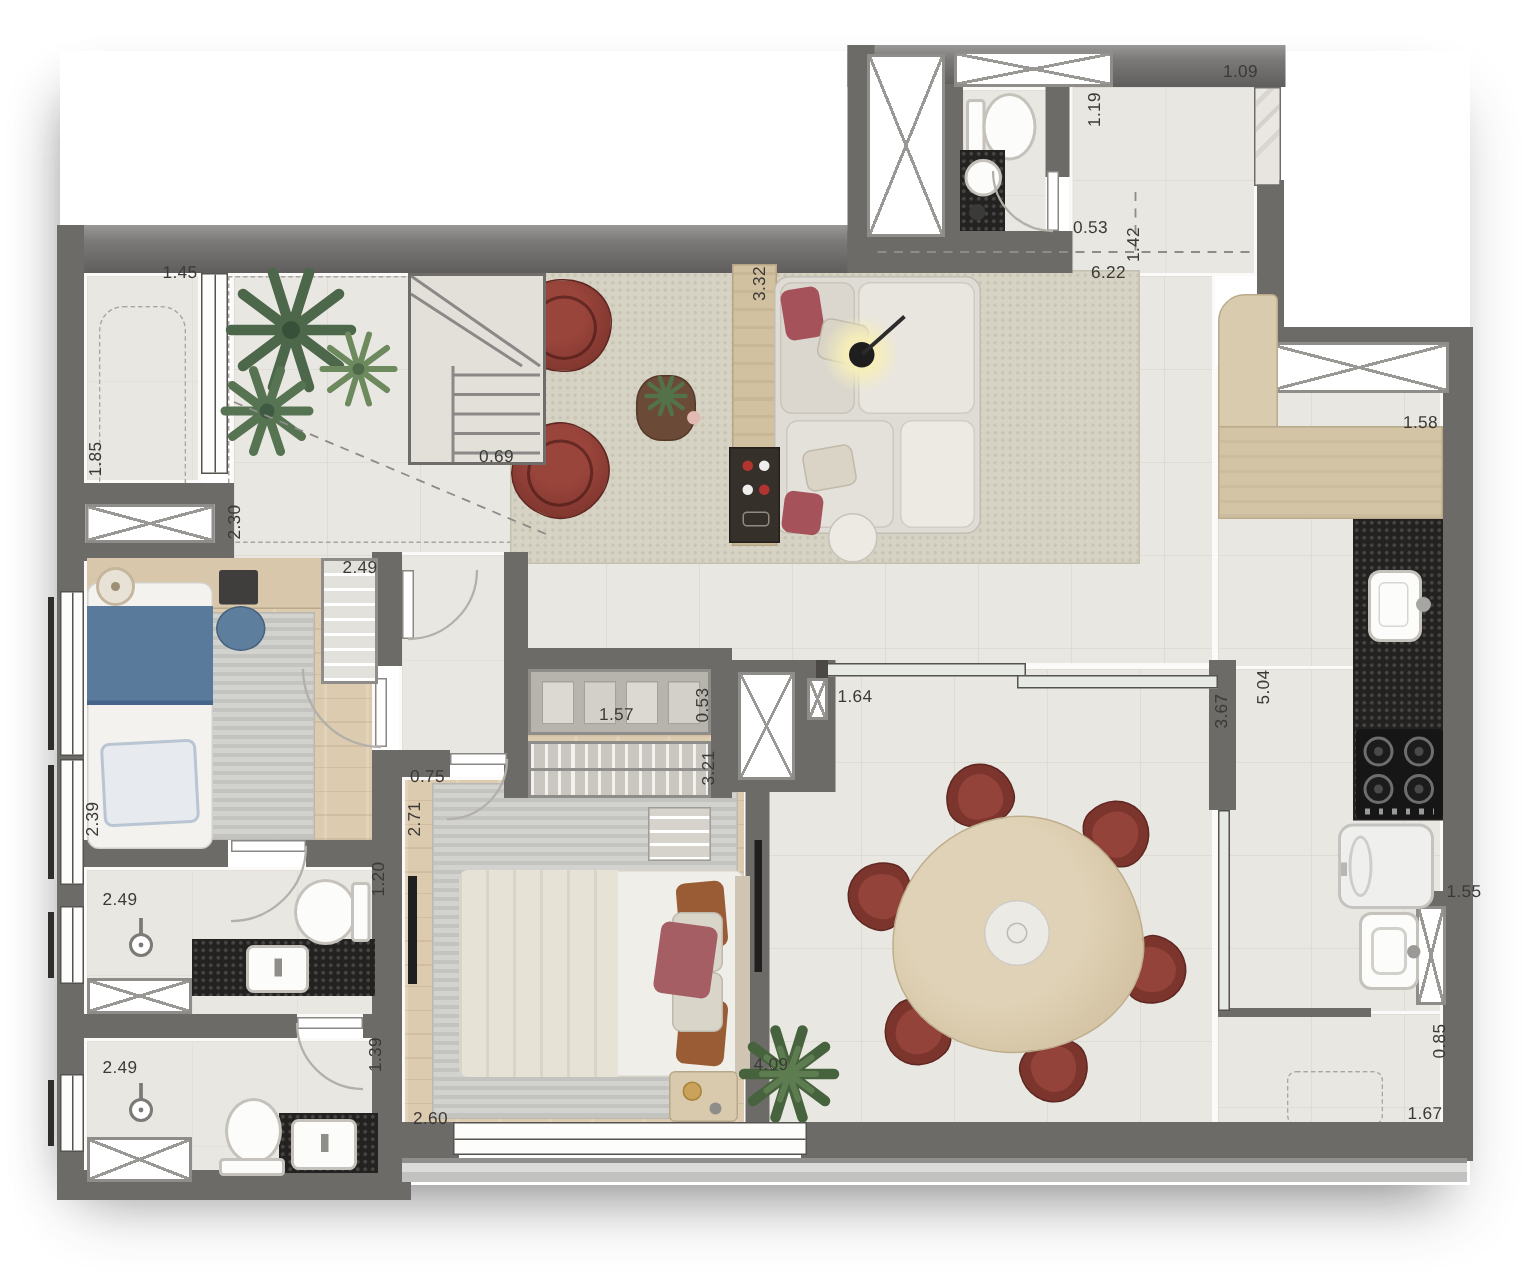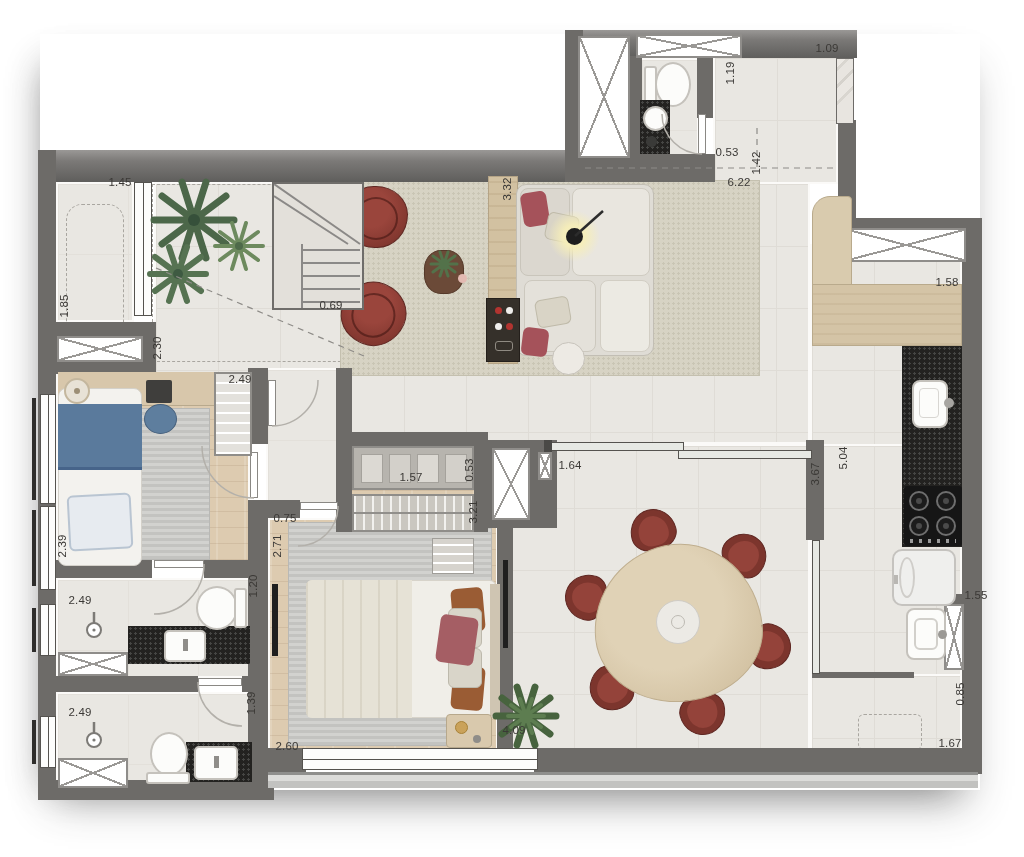--- a/index.html
+++ b/index.html
@@ -358,21 +358,21 @@
   <span class="dim" style="left:827px;top:48px;">1.09</span>
   <span class="dim v" style="left:756px;top:163px;">1.42</span>
   <span class="dim" style="left:739px;top:182px;">6.22</span>
   <span class="dim" style="left:947px;top:282px;">1.58</span>
   <span class="dim v" style="left:843px;top:458px;">5.04</span>
   <span class="dim v" style="left:815px;top:474px;">3.67</span>
   <span class="dim" style="left:570px;top:465px;">1.64</span>
   <span class="dim" style="left:976px;top:595px;">1.55</span>
   <span class="dim v" style="left:960px;top:694px;">0.85</span>
   <span class="dim" style="left:950px;top:743px;">1.67</span>
-  <span class="dim" style="left:514px;top:730px;text-align:center;">4.09</span>
+  <span class="dim" style="left:514px;top:710px;text-align:center;">4.09</span>
   <span class="dim v" style="left:62px;top:546px;">2.39</span>
   <span class="dim" style="left:80px;top:600px;">2.49</span>
   <span class="dim v" style="left:253px;top:586px;">1.20</span>
   <span class="dim" style="left:80px;top:712px;">2.49</span>
   <span class="dim v" style="left:251px;top:703px;">1.39</span>
   <span class="dim" style="left:287px;top:746px;text-align:right;">2.60</span>
   <span class="dim" style="left:285px;top:518px;">0.75</span>
   <span class="dim v" style="left:277px;top:546px;">2.71</span>
   <span class="dim" style="left:380px;top:477px;margin-left:31px;">1.57</span>
   <span class="dim v" style="left:469px;top:470px;">0.53</span>

